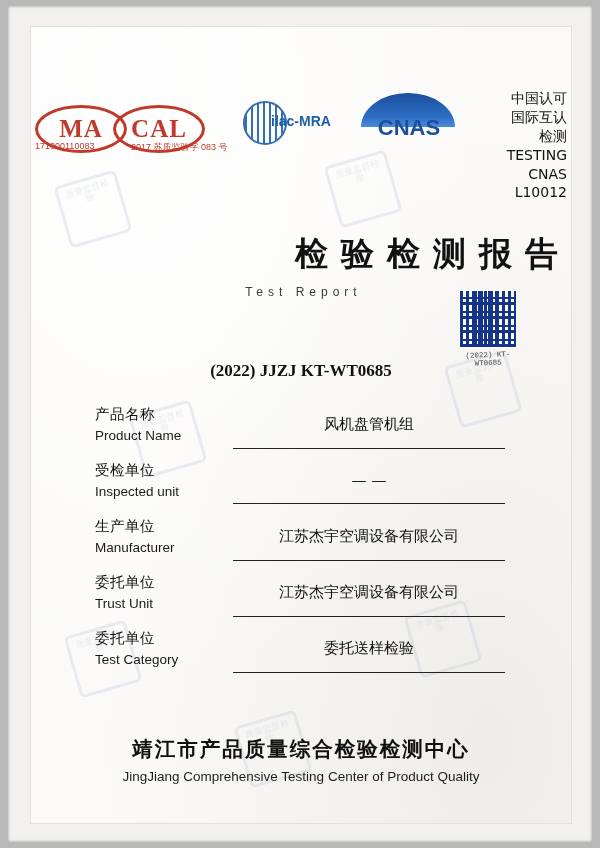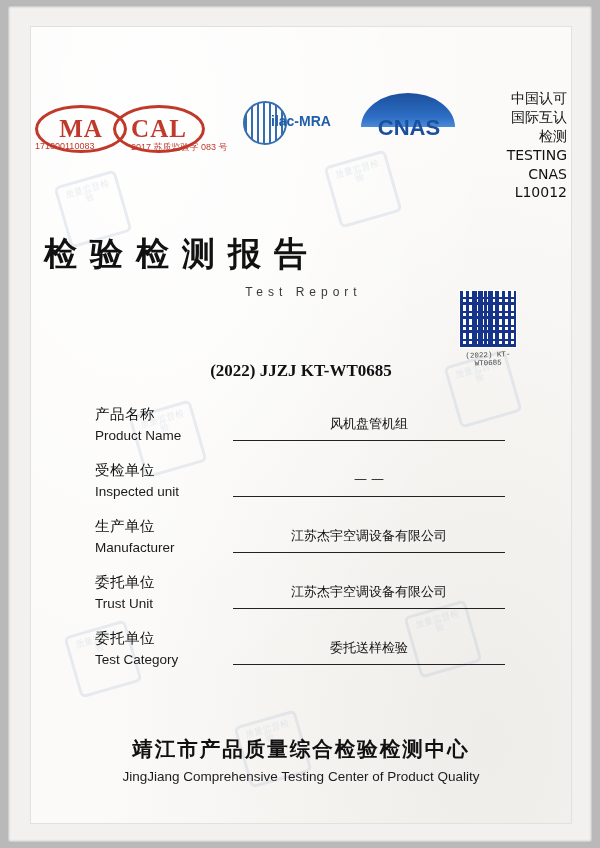--- a/index.html
+++ b/index.html
@@ -173,21 +173,21 @@
     color: #111;
     text-align: right;
     font-family: "DejaVu Sans", sans-serif;
   }
 
   
   .title-cn {
     position: absolute;
     top: 205px;
     left: 0; right: 0;
-    text-align: left;
+    text-align: right;
     font-family: "DejaVu Serif", serif;
     font-size: 33px;
     font-weight: bold;
     letter-spacing: 13px;
     color: #111;
     text-indent: 13px;
   }
   .title-en {
     position: absolute;
     top: 258px;
@@ -278,23 +278,23 @@
     white-space: nowrap;
   }
   .label-en.single { display: block; width: auto; }
   .field-value {
     position: absolute;
     left: 138px;
     top: 20px;
     width: 272px;
     border-bottom: 1px solid #222;
     text-align: center;
-    padding-bottom: 7px;
+    padding-bottom: 14px;
     font-family: "DejaVu Serif", serif;
-    font-size: 13px;
+    font-size: 15px;
     color: #111;
     min-height: 18px;
   }
 
   
   .footer-cn {
     position: absolute;
     left: 0; right: 0;
     top: 708px;
     text-align: center;

